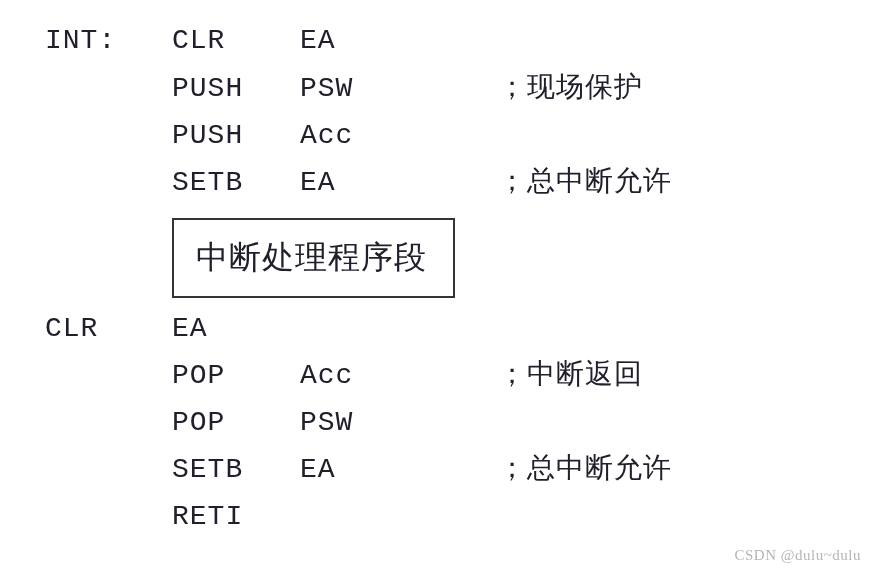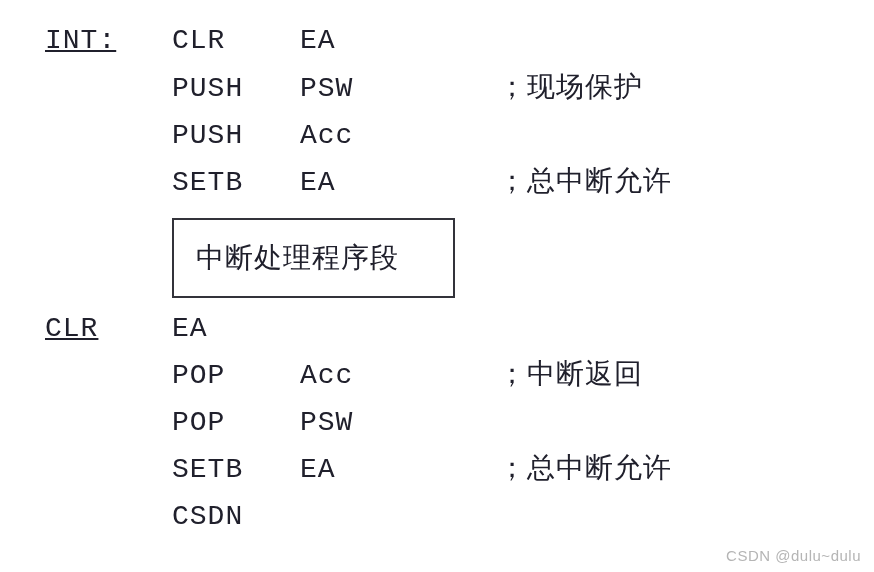--- a/index.html
+++ b/index.html
@@ -17,21 +17,21 @@
     color: #20202c;
   }
   .cell {
     position: absolute;
     font-size: 28px;
     line-height: 34px;
     white-space: pre;
     letter-spacing: 1px;
   }
   
-  .c1 { left: 45px; text-decoration: underline; }
+  .c1 { left: 45px; }
   .c2 { left: 172px; }
   .c3 { left: 300px; }
   .c4 { left: 498px; }
   
   .r1 { top: 24px; }
   .r2 { top: 72px; }
   .r3 { top: 119px; }
   .r4 { top: 166px; }
   
   .r5 { top: 312px; }
@@ -45,30 +45,30 @@
     left: 172px;
     top: 218px;
     width: 283px;
     height: 80px;
     border: 2px solid #33333a;
     box-sizing: border-box;
     display: flex;
     align-items: center;
   }
   .handler-box .box-text {
-    font-size: 28px;
+    font-size: 32px;
     padding-left: 22px;
     letter-spacing: 1px;
     white-space: pre;
   }
   .watermark {
     position: absolute;
     right: 13px;
     top: 547px;
-    font-family: Liberation Sans, sans-serif;
+    font-family: Liberation Serif, serif;
     font-size: 15px;
     color: #b5b5b5;
     letter-spacing: 0.5px;
   }
 </style>
 </head>
 <body>
 
 <div class="canvas">
 
@@ -98,17 +98,17 @@
   <span class="cell c3 r6">Acc</span>
   <span class="cell c4 r6">；中断返回</span>
 
   <span class="cell c2 r7">POP</span>
   <span class="cell c3 r7">PSW</span>
 
   <span class="cell c2 r8">SETB</span>
   <span class="cell c3 r8">EA</span>
   <span class="cell c4 r8">；总中断允许</span>
 
-  <span class="cell c2 r9">CSDN</span>
+  <span class="cell c2 r9">RETI</span>
 
   <span class="watermark">CSDN @dulu~dulu</span>
 
 </div>
 
 </body></html>

